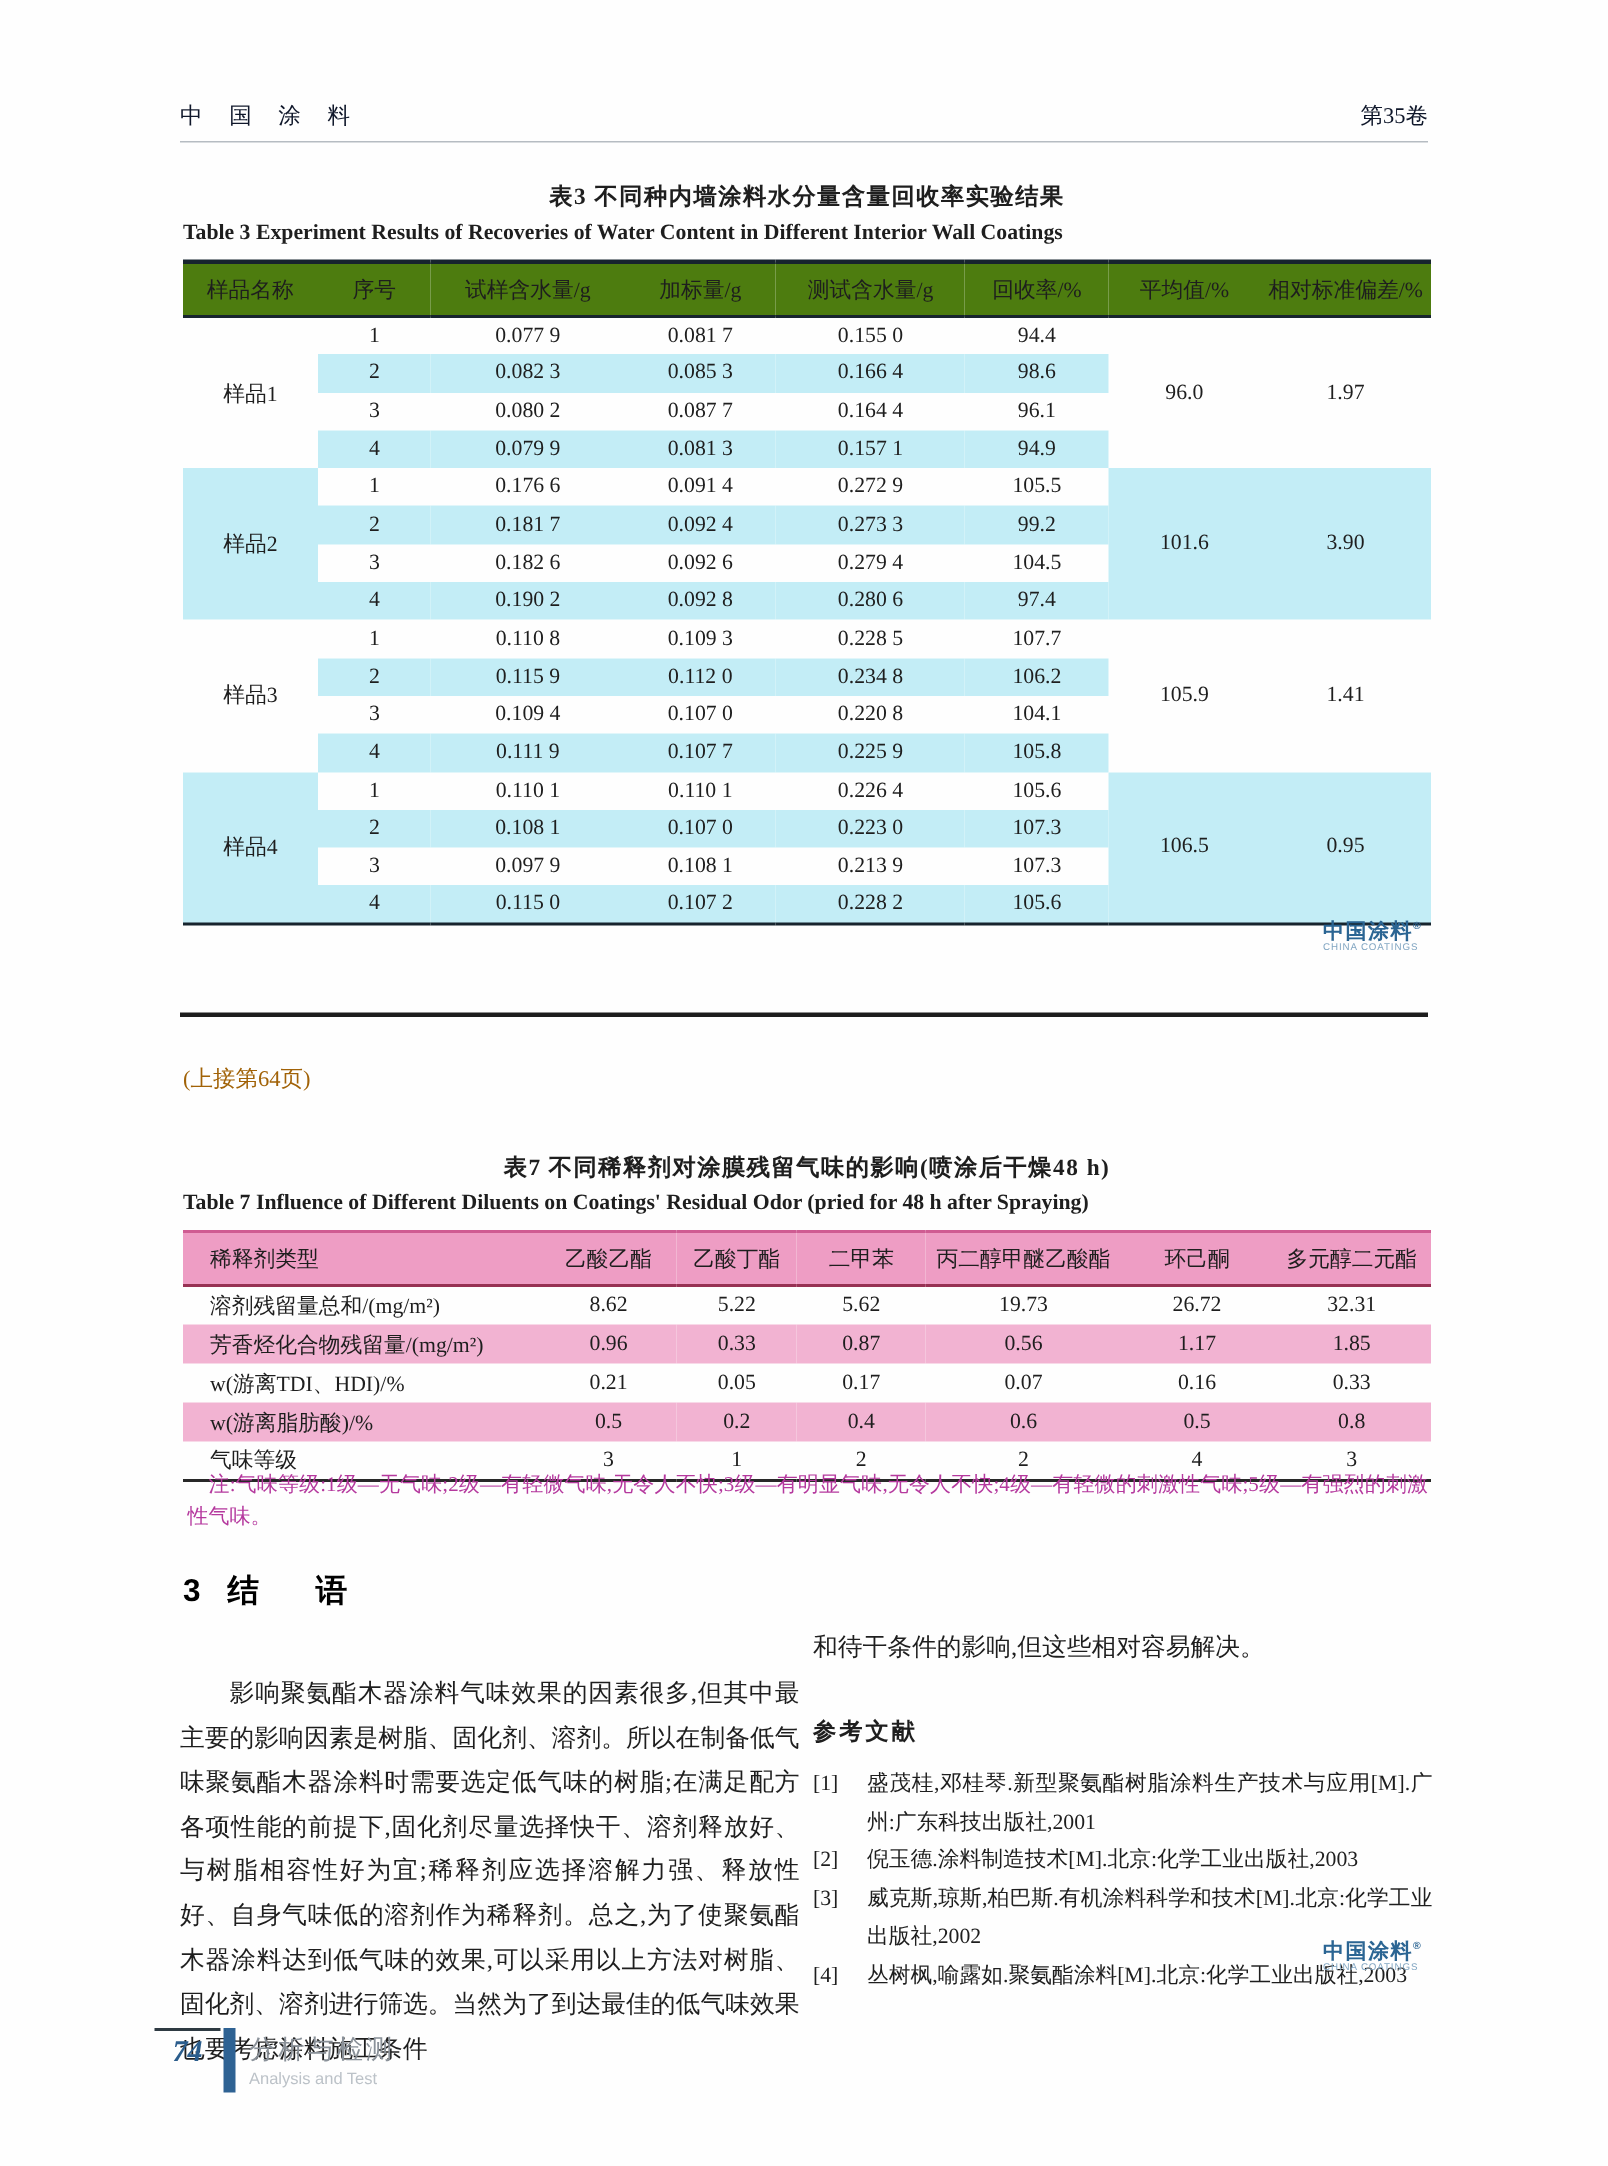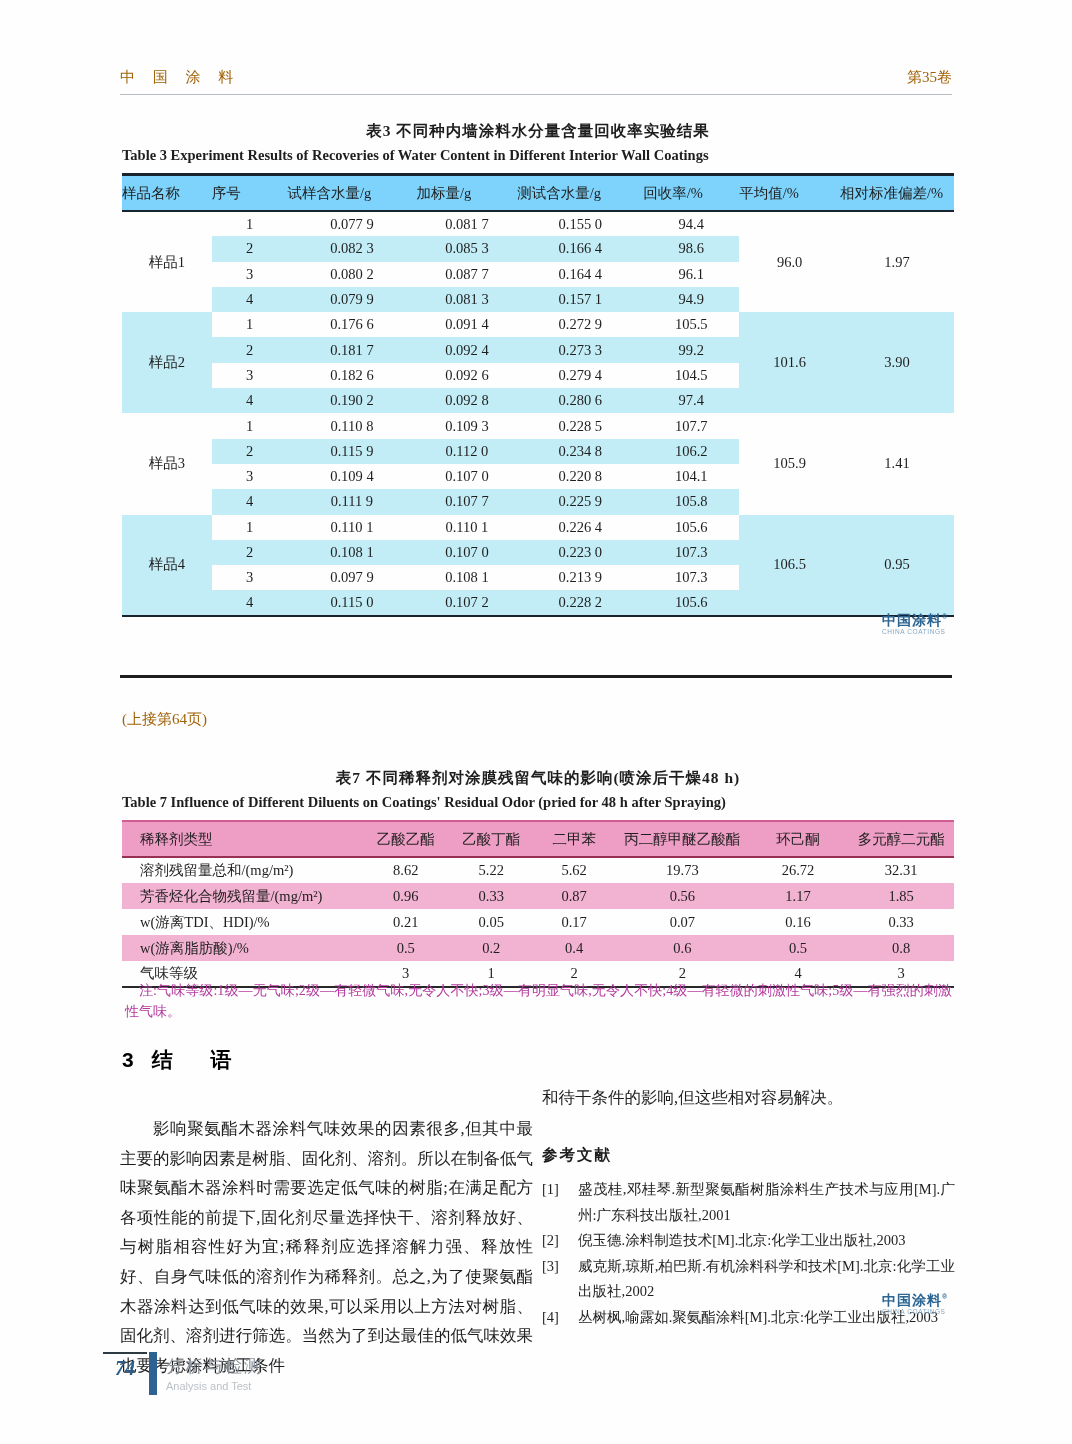--- a/index.html
+++ b/index.html
@@ -8,33 +8,33 @@
     position:relative; width:1072px; height:1444px; margin:0 auto;
     background:#fefefe; overflow:hidden;
     font-family:"Liberation Serif","DejaVu Serif",serif; color:#1e1e1e;
   }
 
   
   .page-header {
     position:absolute; left:120px; top:68px; width:832px;
     display:flex; justify-content:space-between; align-items:flex-end;
     border-bottom:1.5px solid #b6bcc2; padding-bottom:7px;
-    color:#a16207; font-size:15px;
+    color:#0f172a; font-size:15px;
   }
   .journal-name { letter-spacing:7px; }
 
   
   .t3-section { position:absolute; left:122px; top:121px; width:832px; }
   .tbl-title-zh { text-align:center; font-weight:bold; font-size:15.5px; letter-spacing:1px; }
   .tbl-title-en { font-weight:bold; font-size:14.5px; margin-top:5px; }
   table { border-collapse:collapse; width:100%; table-layout:fixed; }
   #table3 { margin-top:9px; border-top:3px solid #17242e; border-bottom:2.5px solid #17242e; }
   #table3 thead th {
-    background:#7dd3fc; font-weight:normal; font-size:14.5px;
-    padding:8px 0 7px; border-bottom:2px solid #17242e; text-align:left;
+    background:#4d7c0f; font-weight:normal; font-size:14.5px;
+    padding:8px 0 7px; border-bottom:2px solid #17242e; text-align:center;
   }
   #table3 td { text-align:center; font-size:14.5px; height:25.3px; padding:0; }
   #table3 td.stripe { background:#c3edf6; }
   #table3 td.blk-cyan { background:#c3edf6; }
 
   
   .logo { position:absolute; width:90px; line-height:1.1; }
   .logo1 { left:882px; top:613px; }
   .logo2 { left:882px; top:1293px; }
   .logo-zh { font-family:"Liberation Sans","DejaVu Sans",sans-serif; font-weight:bold; font-size:14px; color:#2b6593; letter-spacing:1px; }

